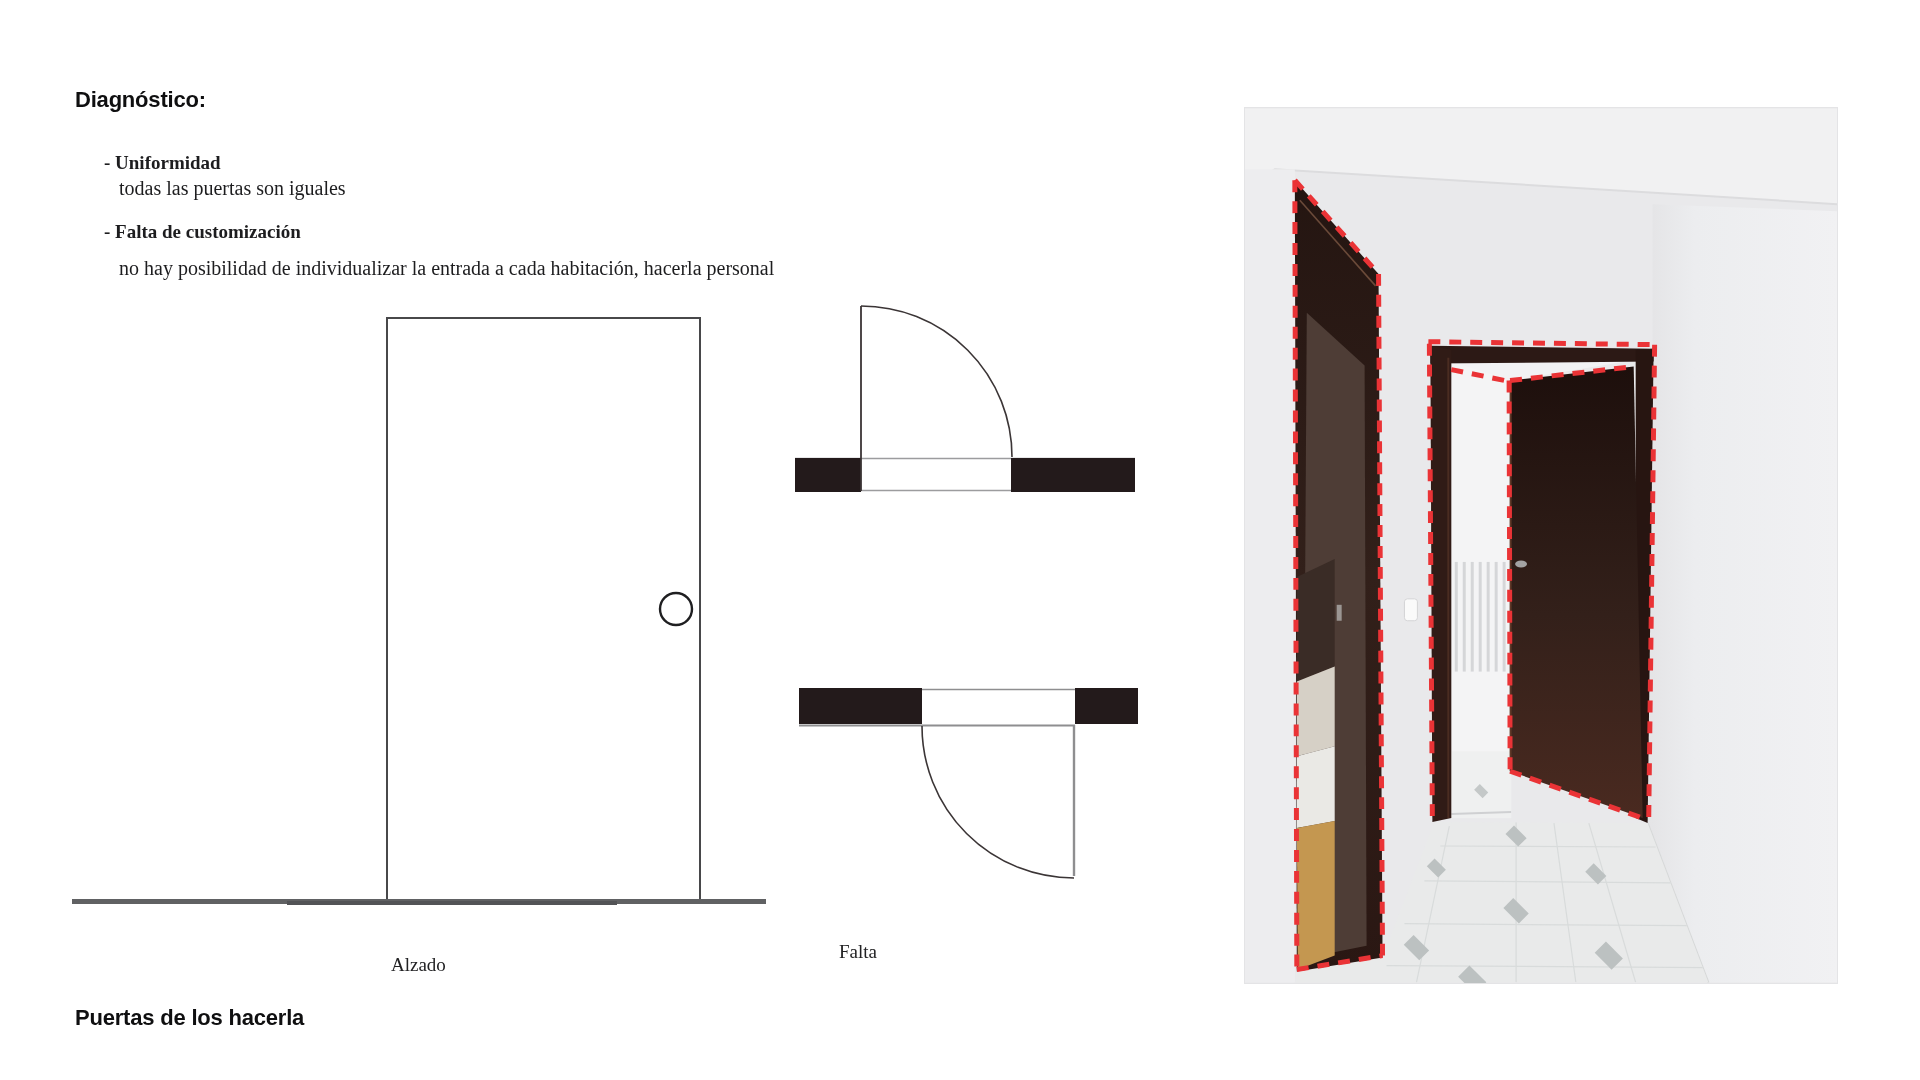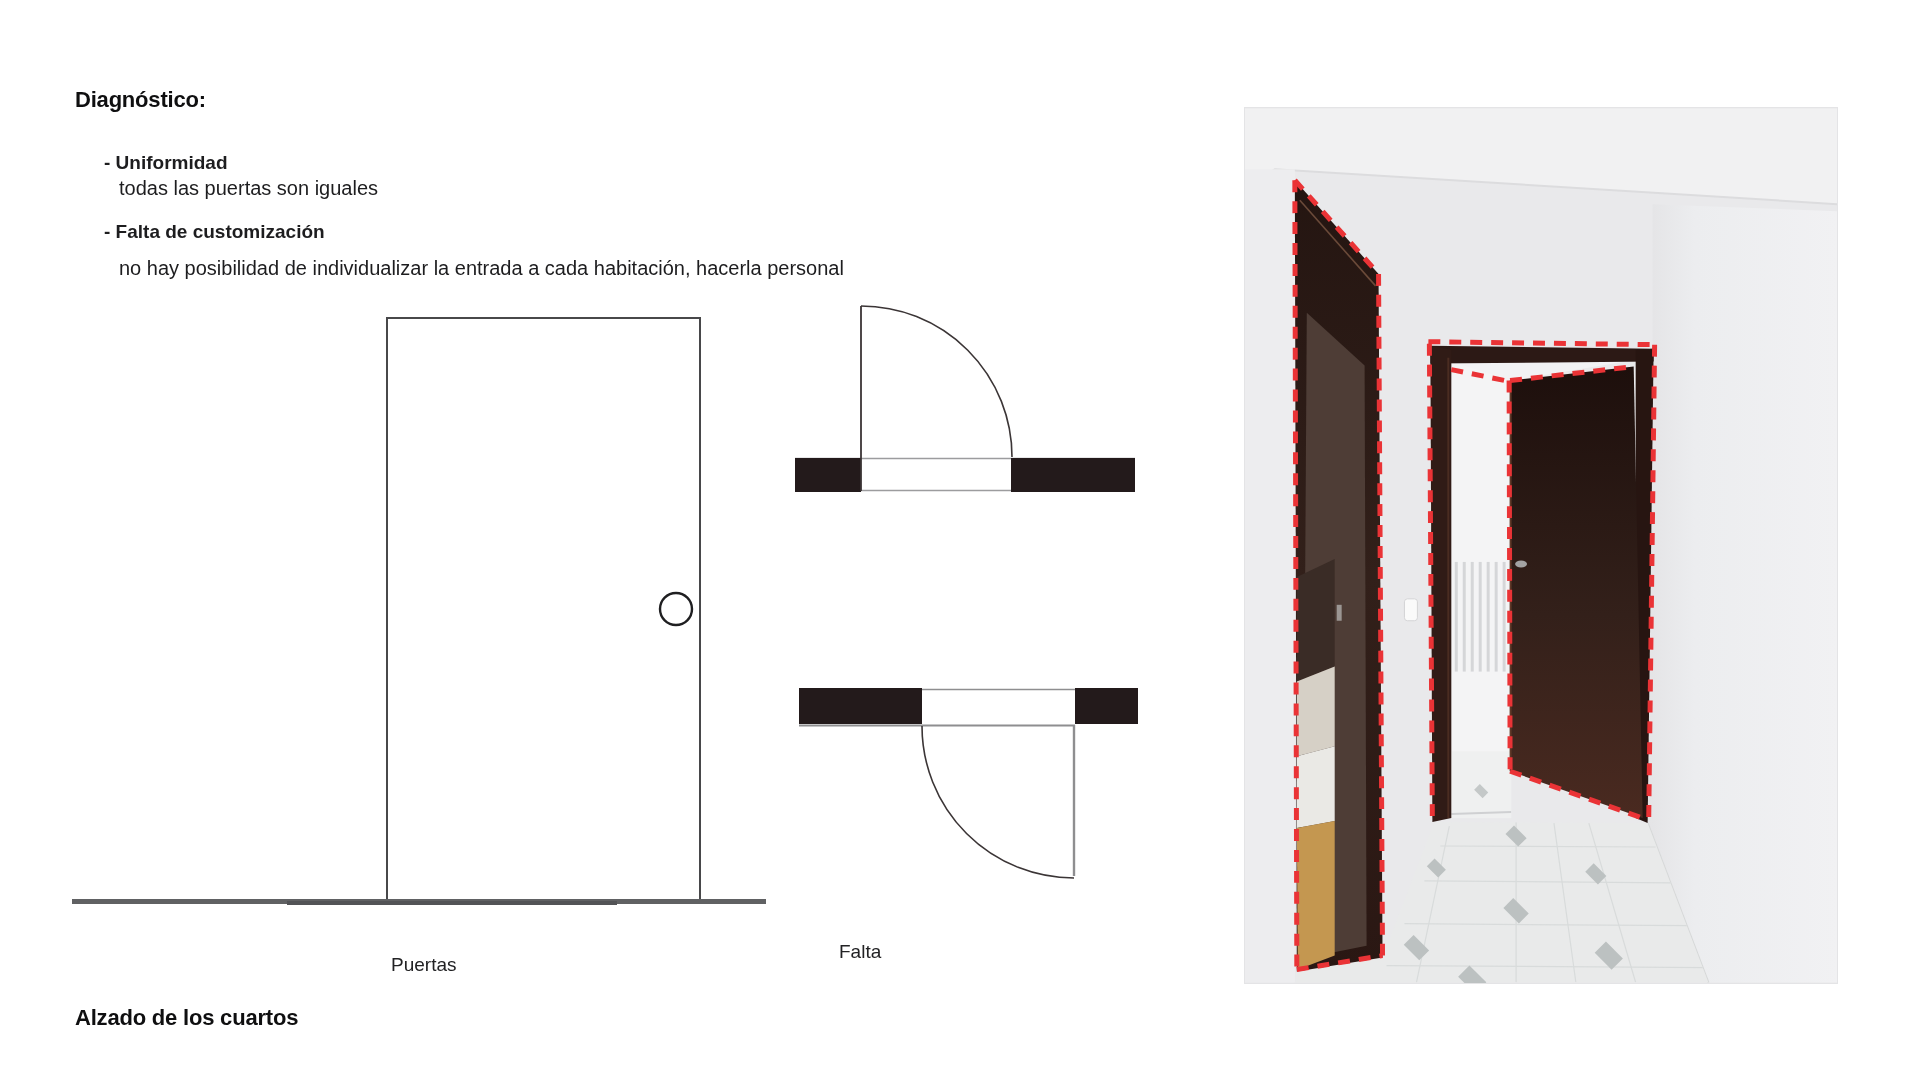--- a/index.html
+++ b/index.html
@@ -5,21 +5,21 @@
   html,body{margin:0;padding:0;}
   body{
     width:1920px;height:1080px;position:relative;overflow:hidden;
     background:#ffffff;font-family:"Liberation Sans",sans-serif;
   }
   .abs{position:absolute;}
   .heading{
     font-family:"Liberation Sans",sans-serif;
     font-weight:800;font-size:22px;letter-spacing:-0.2px;color:#0f0f10;
   }
-  .serif{font-family:Liberation Sans, sans-serif;color:#1d1d1f;}
+  .serif{font-family:Liberation Serif, serif;color:#1d1d1f;}
   .bullet-term{font-size:19px;font-weight:bold;}
   .bullet-desc{font-size:20px;}
   .drawing-label{font-size:19px;color:#222224;}
   #diagram-svg{left:0;top:0;width:1920px;height:1080px;}
   #photo{
     left:1244px;top:107px;width:594px;height:877px;
     border:1px solid #e4e4e6;box-sizing:border-box;background:#e9e9eb;
   }
   #photo svg{display:block;width:100%;height:100%;}
 </style>
@@ -27,25 +27,25 @@
 <body>
 
 <div class="abs heading" style="left:75px;top:87px;">Diagnóstico:</div>
 
 <div class="abs serif bullet-term" style="left:104px;top:152px;">- Uniformidad</div>
 <div class="abs serif bullet-desc" style="left:119px;top:177px;">todas las puertas son iguales</div>
 
 <div class="abs serif bullet-term" style="left:104px;top:221px;">- Falta de customización</div>
 <div class="abs serif bullet-desc" style="left:119px;top:257px;">no hay posibilidad de individualizar la entrada a cada habitación, hacerla personal</div>
 
-<div class="abs serif drawing-label" style="left:391px;top:954px;">Puertas</div>
+<div class="abs serif drawing-label" style="left:391px;top:954px;">Alzado</div>
 
 <div class="abs serif drawing-label" style="left:839px;top:941px;">Falta</div>
 
-<div class="abs heading" style="left:75px;top:1005px;">Alzado de los cuartos</div>
+<div class="abs heading" style="left:75px;top:1005px;">Puertas de los hacerla</div>
 
 <svg id="diagram-svg" class="abs" viewBox="0 0 1920 1080">
 
   <g>
     <rect x="387" y="318" width="313" height="585" fill="#ffffff" stroke="#48484a" stroke-width="2"></rect>
     <circle cx="676" cy="609" r="16" fill="#ffffff" stroke="#1f1f21" stroke-width="2.4"></circle>
     <rect x="72" y="899" width="694" height="5" fill="#606163"></rect>
     <rect x="287" y="901" width="330" height="4" fill="#525356"></rect>
   </g>
 

